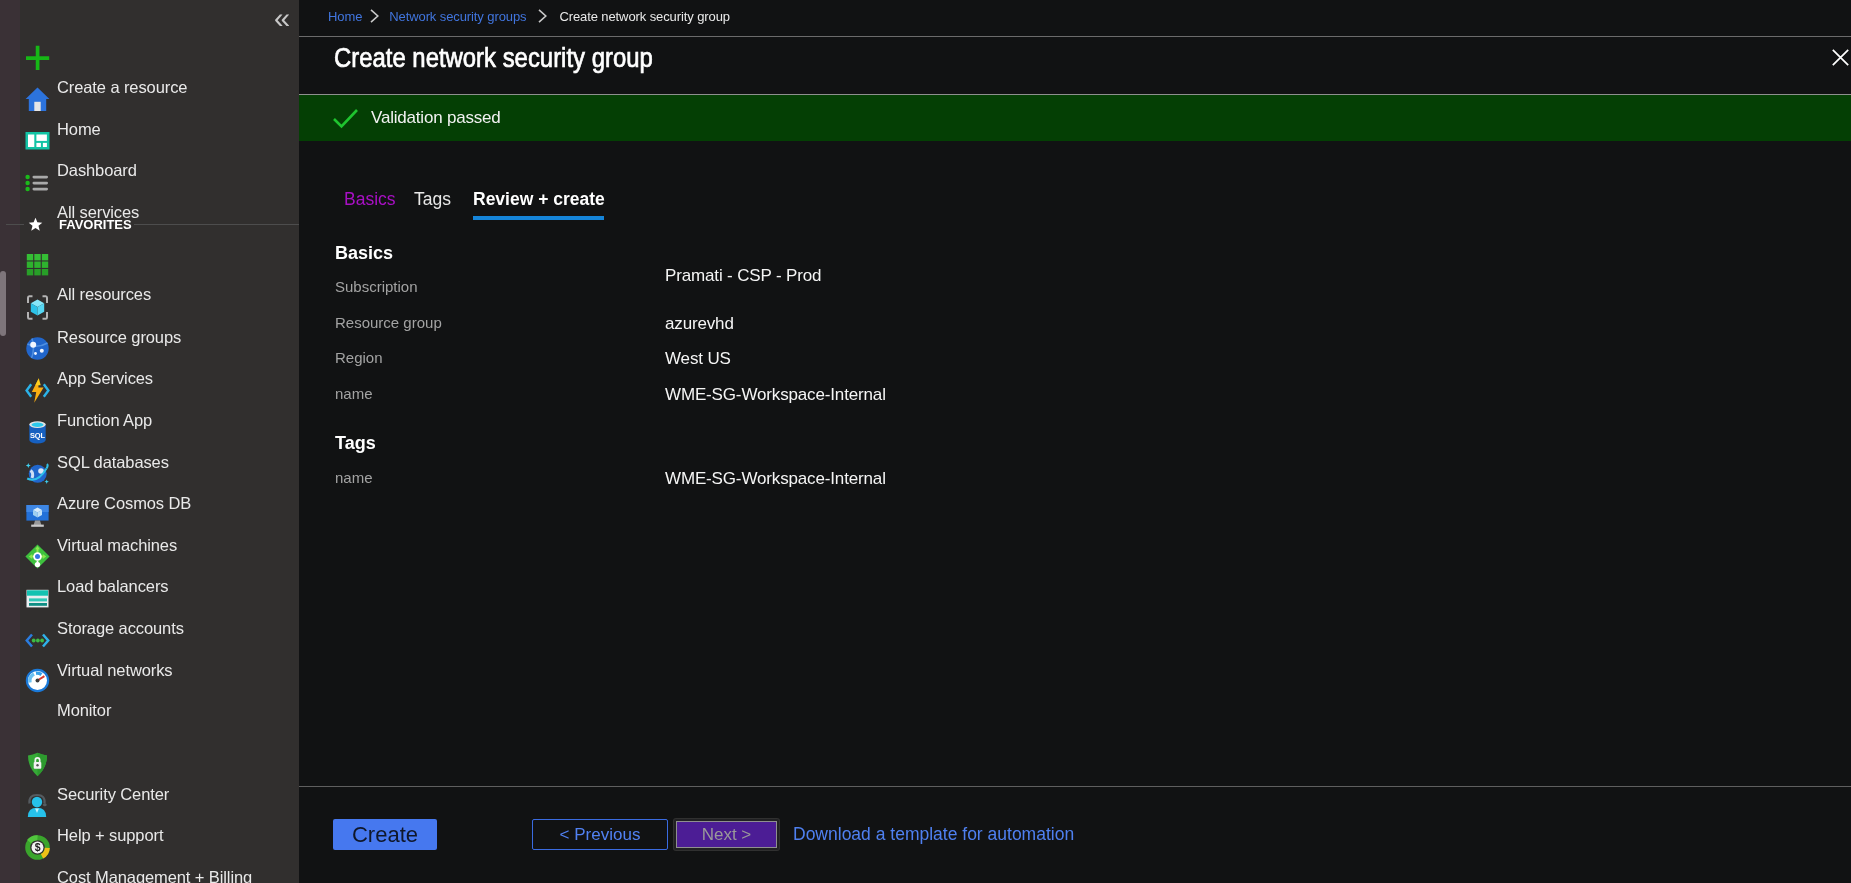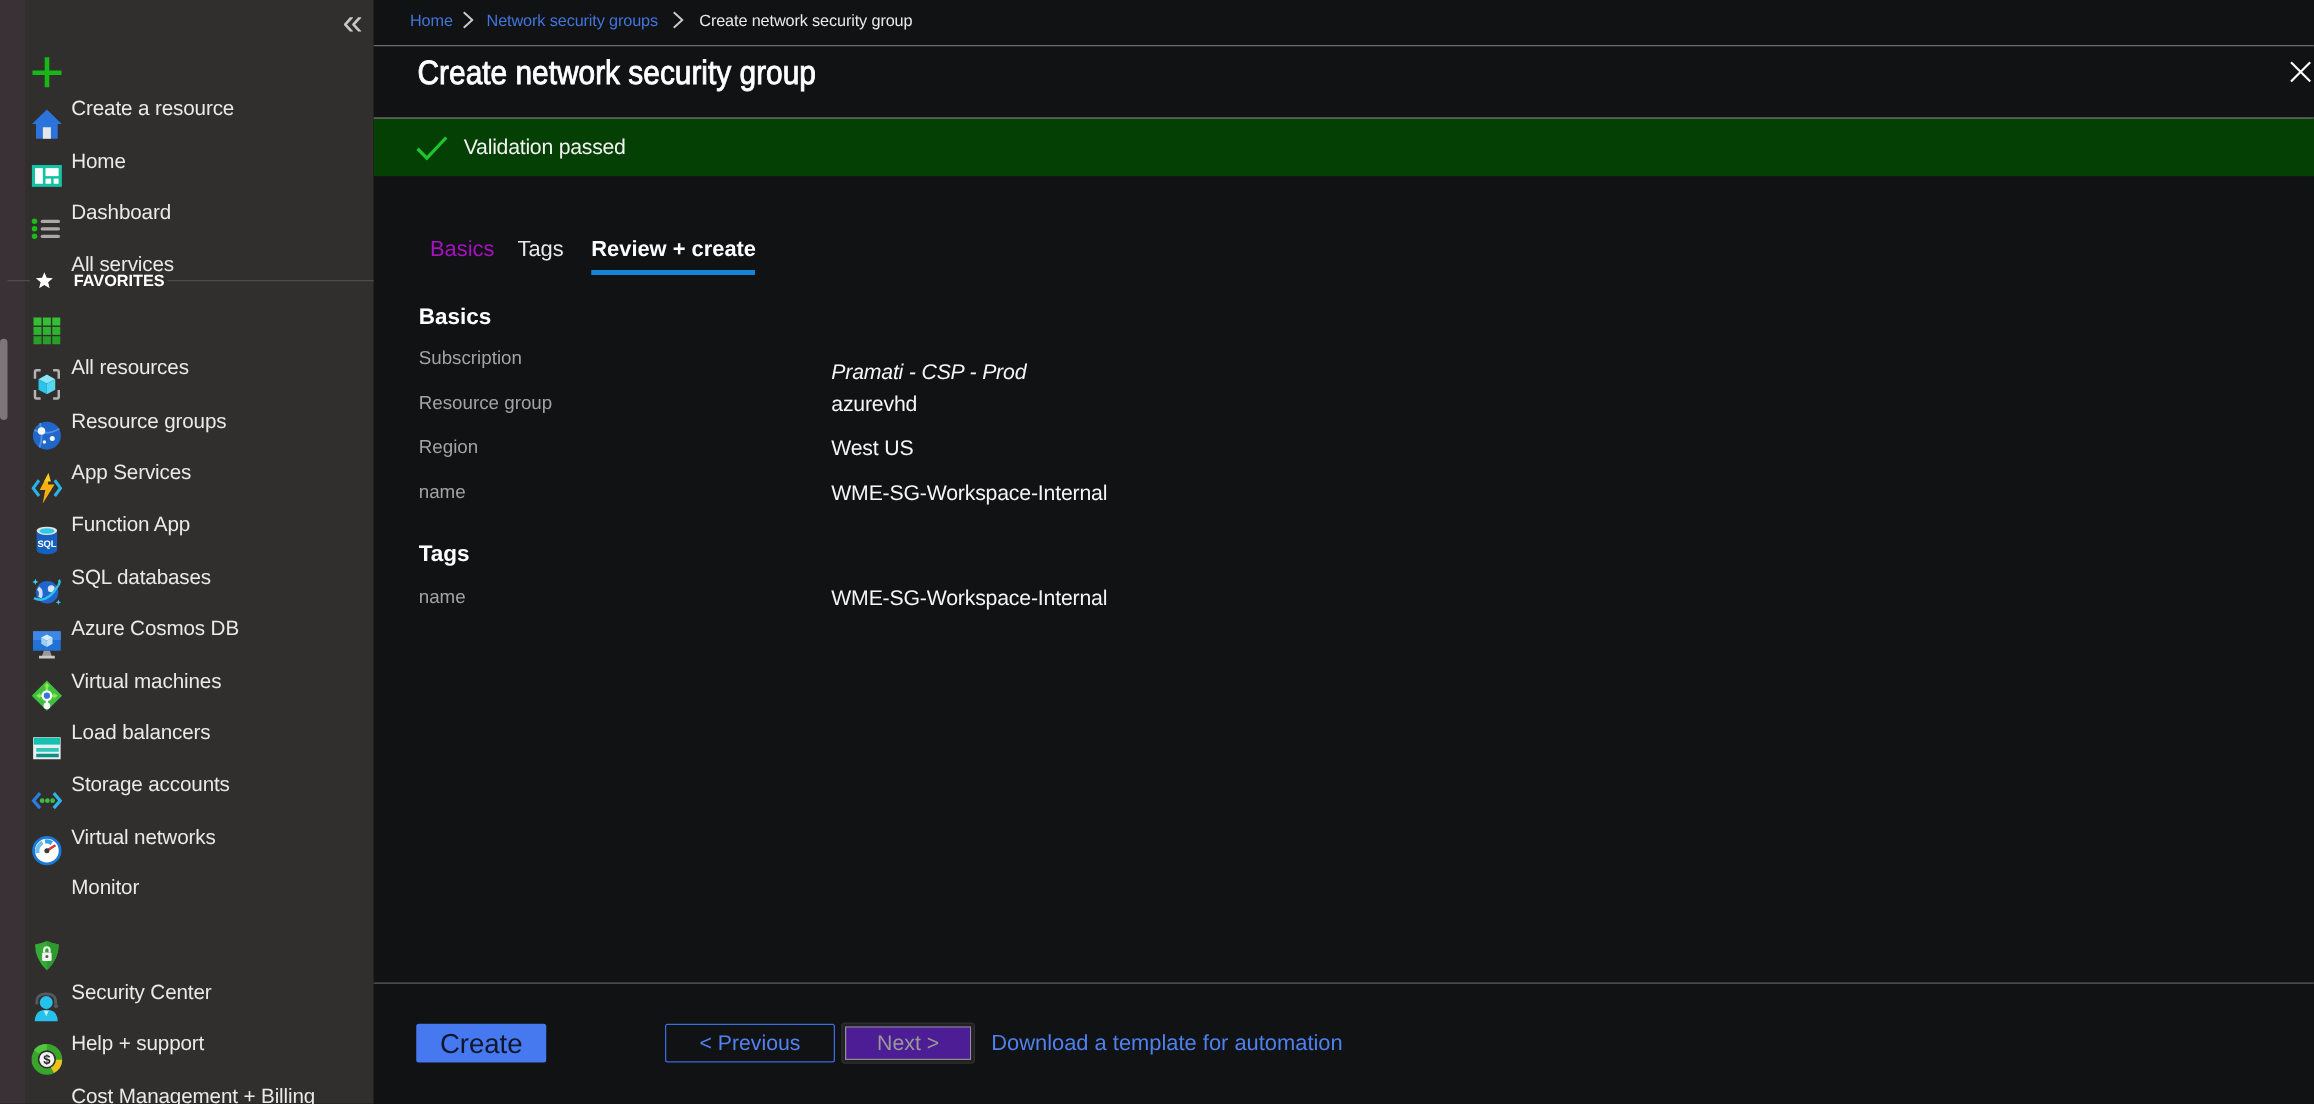--- a/index.html
+++ b/index.html
@@ -273,21 +273,21 @@
       </svg>
     <div class="t">Validation passed</div>
   </div>
   <div class="tab" id="tab1">Basics</div>
   <div class="tab" id="tab2">Tags</div>
   <div class="tab" id="tab3">Review + create</div>
   <div id="tabline"></div>
 
   <div class="h2" style="top:243px;">Basics</div>
   <div class="lbl2" style="top:278px;">Subscription</div>
-    <div class="val" style="top:288px;font-style:italic;">Pramati - CSP - Prod</div>
+    <div class="val" style="top:266px;">Pramati - CSP - Prod</div>
   <div class="lbl2" style="top:314px;">Resource group</div>
     <div class="val" style="top:314px;">azurevhd</div>
   <div class="lbl2" style="top:349px;">Region</div>
     <div class="val" style="top:349px;">West US</div>
   <div class="lbl2" style="top:385px;">name</div>
     <div class="val" style="top:385px;">WME-SG-Workspace-Internal</div>
   <div class="h2" style="top:433px;">Tags</div>
   <div class="lbl2" style="top:469px;">name</div>
     <div class="val" style="top:469px;">WME-SG-Workspace-Internal</div>
 

